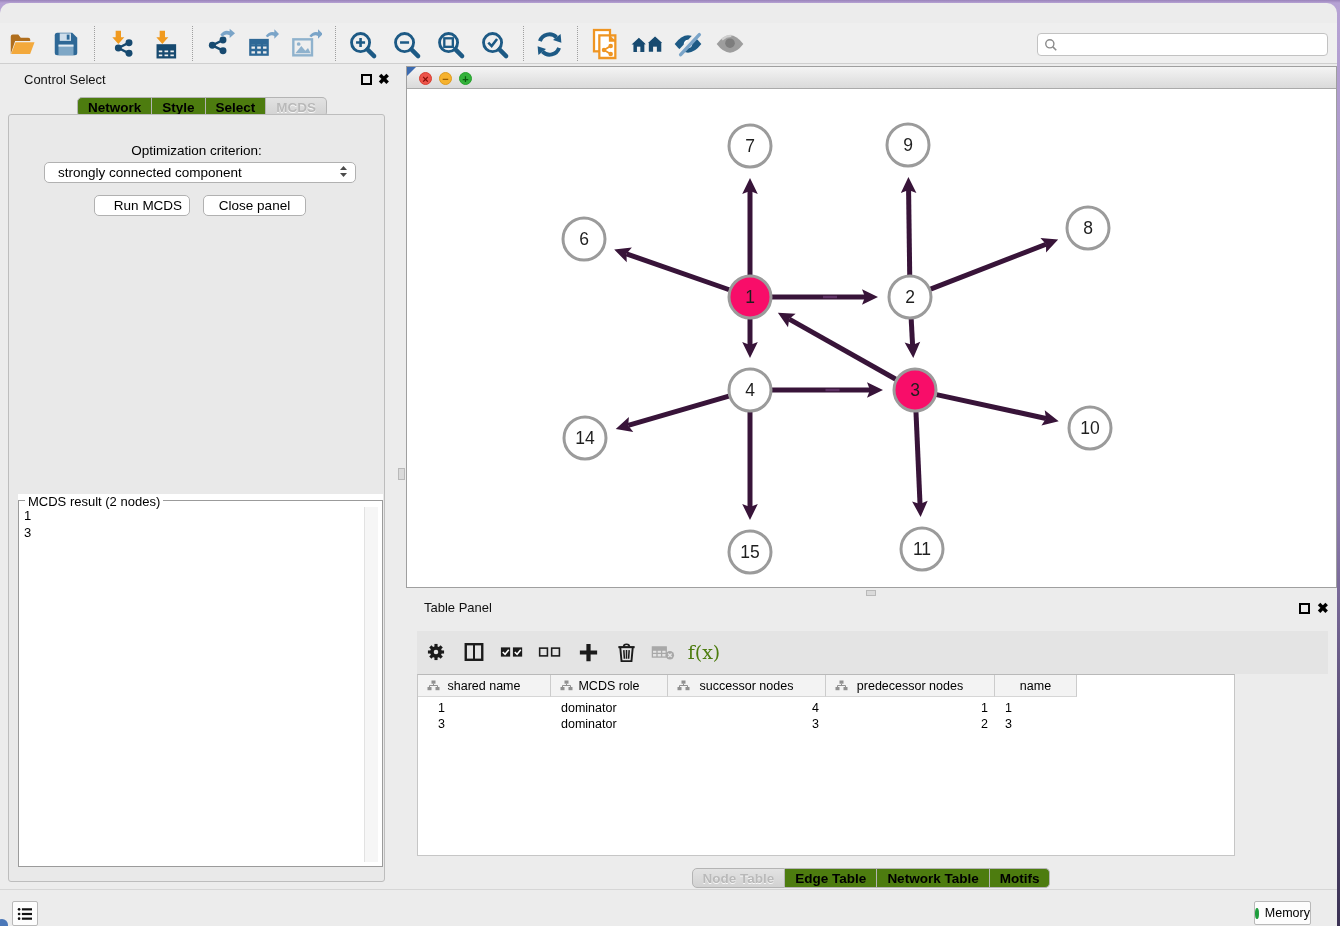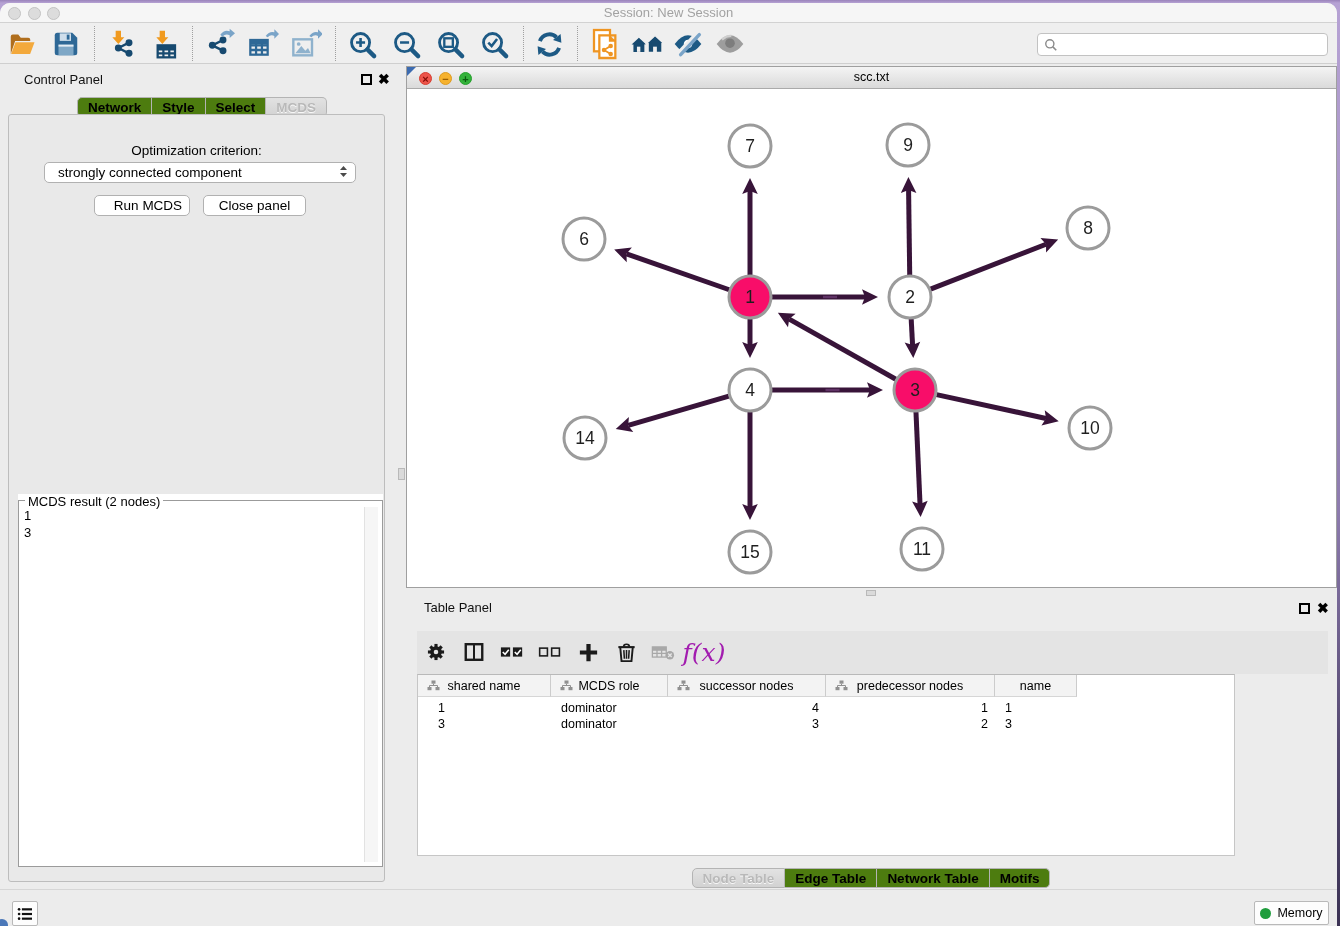--- a/index.html
+++ b/index.html
@@ -84,53 +84,47 @@
     font-size:11px; font-weight:bold; text-align:center; line-height:12px; }
   .l-red { left:12px; background:#ed544a; border:1px solid #d63e31; color:#820b06; }
   .l-yel { left:32px; background:#f6b22e; border:1px solid #dd9b20; color:#985c00; }
   .l-grn { left:52px; background:#33b23a; border:1px solid #27a02e; color:#0b5c10; }
   .net-canvas { position:absolute; left:0; top:22px; width:929px; height:498px; background:#fff; }
 
   
   .table-panel { position:absolute; left:405px; top:588px; width:932px; height:298px; }
   .tp-toolbar { position:absolute; left:12px; top:40px; width:911px; height:43px; background:#e4e4e4; }
   .tpi { position:absolute; top:4px; width:34px; height:34px; display:flex; align-items:center; justify-content:center; }
-  .fx { font-family:"DejaVu Serif", serif; font-style:italic; font-size:25px; color:#a21caf; }
+  .fx { font-family:"DejaVu Serif", serif; font-size:19px; color:#4d7c0f; }
   .tp-table { position:absolute; left:12px; top:83px; width:818px; height:182px; background:#fff;
     border:1px solid #c6c6c6; border-top:1px solid #b9b9b9; overflow:hidden; }
   .thead { position:absolute; left:0; top:0; height:22px; display:flex; }
   .th { height:22px; background:#f3f3f3; border-right:1px solid #cccccc; border-bottom:1px solid #d6d6d6;
     position:relative; display:flex; align-items:center; justify-content:center; font-size:12.5px; color:#000; }
   .th .colicon { position:absolute; left:9px; top:5px; }
   .trow { position:absolute; left:0; height:16px; display:flex; font-size:12.5px; color:#000; }
   .td { height:16px; display:flex; align-items:center; }
   .tabs-bottom { left:0; top:277px; position:absolute; width:100%; display:flex; justify-content:center; }
 
   
   .statusbar { position:absolute; left:0; top:886px; width:1337px; height:37px;
     background:#ececec; border-top:1px solid #d6d6d6; }
   .sb-btn { position:absolute; background:#fdfdfd; border:1px solid #b9b9b9; border-radius:2px;
     display:flex; align-items:center; justify-content:center; }
   .sb-list { left:12px; top:11px; width:26px; height:25px; }
-  .sb-mem { left:1254px; top:11px; width:75px; height:24px; gap:6px; font-size:12.5px; color:#000; }
+  .sb-mem { left:1254px; top:11px; width:57px; height:24px; gap:6px; font-size:12.5px; color:#000; }
   .mem-dot { width:11px; height:11px; border-radius:50%; background:#1f9d3d; }
   .dock-dot { position:absolute; left:-4px; top:916px; width:12px; height:12px; border-radius:50%;
     background:#4a77b8; }
 </style>
 </head>
 <body>
 
 <div id="app-window">
 
-  <div class="titlebar">
-    <div class="traffic t1"></div>
-    <div class="traffic t2"></div>
-    <div class="traffic t3"></div>
-    <div class="app-title">Session: New Session</div>
-  </div>
 
   <div class="toolbar">
     <span class="tbi" style="left:4px">
       <svg width="30" height="30" viewBox="0 0 24 24">
         <path d="M3 20 L3 6 q0-1.6 1.6-1.6 L9 4.4 L11 7 L17 7 q1.6 0 1.6 1.6 L18.6 9.5 L6.5 9.5 Z" fill="#b06e1d"></path>
         <path d="M6.8 10.5 L22 10.5 L18.5 20 L3.3 20 Z" fill="#f3a93c"></path>
       </svg>
     </span>
     <span class="tbi" style="left:48px">
       <svg width="30" height="30" viewBox="0 0 24 24">
@@ -267,21 +261,21 @@
     <div class="searchbox">
       <svg width="14" height="14" viewBox="0 0 24 24">
         <circle cx="10" cy="10" r="7" fill="none" stroke="#8a8a8a" stroke-width="2.4"></circle>
         <path d="M15.2 15.2 L21 21" stroke="#8a8a8a" stroke-width="2.6"></path>
       </svg>
       <input placeholder="" style="">
     </div>
   </div>
 
   <div class="ctrl-panel">
-    <div class="panel-title">Control Panel</div>
+    <div class="panel-title">Control Select</div>
     <span class="float-ico" style="left:361px; top:10px;"></span>
     <span class="close-ico" style="left:378px; top:9px;">✖</span>
     <div class="tabrow ctrl-tabs" id="ctrl-tabs">
         <div class="tab">Network</div>
         <div class="tab">Style</div>
         <div class="tab">Select</div>
         <div class="tab sel">MCDS</div>
       </div>
     <div class="tabpane"></div>
     <div class="opt-label">Optimization criterion:</div>
@@ -306,21 +300,20 @@
   </div>
 
   <div class="vsplit-handle"></div>
 
   <div class="net-window">
     <div class="net-titlebar">
       <div class="net-corner"></div>
       <div class="light l-red">×</div>
       <div class="light l-yel">−</div>
       <div class="light l-grn">+</div>
-      <div class="net-title">scc.txt</div>
     </div>
     <div class="net-canvas">
       <svg id="graph-svg" width="929" height="498" viewBox="0 0 929 498">
           <line x1="343" y1="186" x2="343" y2="102" stroke="#381439" stroke-width="5"></line>
           <polygon points="343,89 350.8,105 343,102 335.2,105" fill="#381439"></polygon>
           <line x1="322.23121807335133" y1="200.7434376400866" x2="219.48159939541773" y2="164.84296846345921" stroke="#381439" stroke-width="5"></line>
           <polygon points="207.20913734785262,160.55499979623767 224.88648722211187,158.46902246581743 219.48159939541773,164.84296846345921 219.740924821446,173.19597692289557" fill="#381439"></polygon>
           <line x1="365" y1="208" x2="458" y2="208" stroke="#381439" stroke-width="5"></line>
           <polygon points="471,208 455,215.8 458,208 455,200.2" fill="#381439"></polygon>
           <rect x="416" y="206.8" width="14" height="2.4" fill="#64356a" opacity="0.9"></rect>

